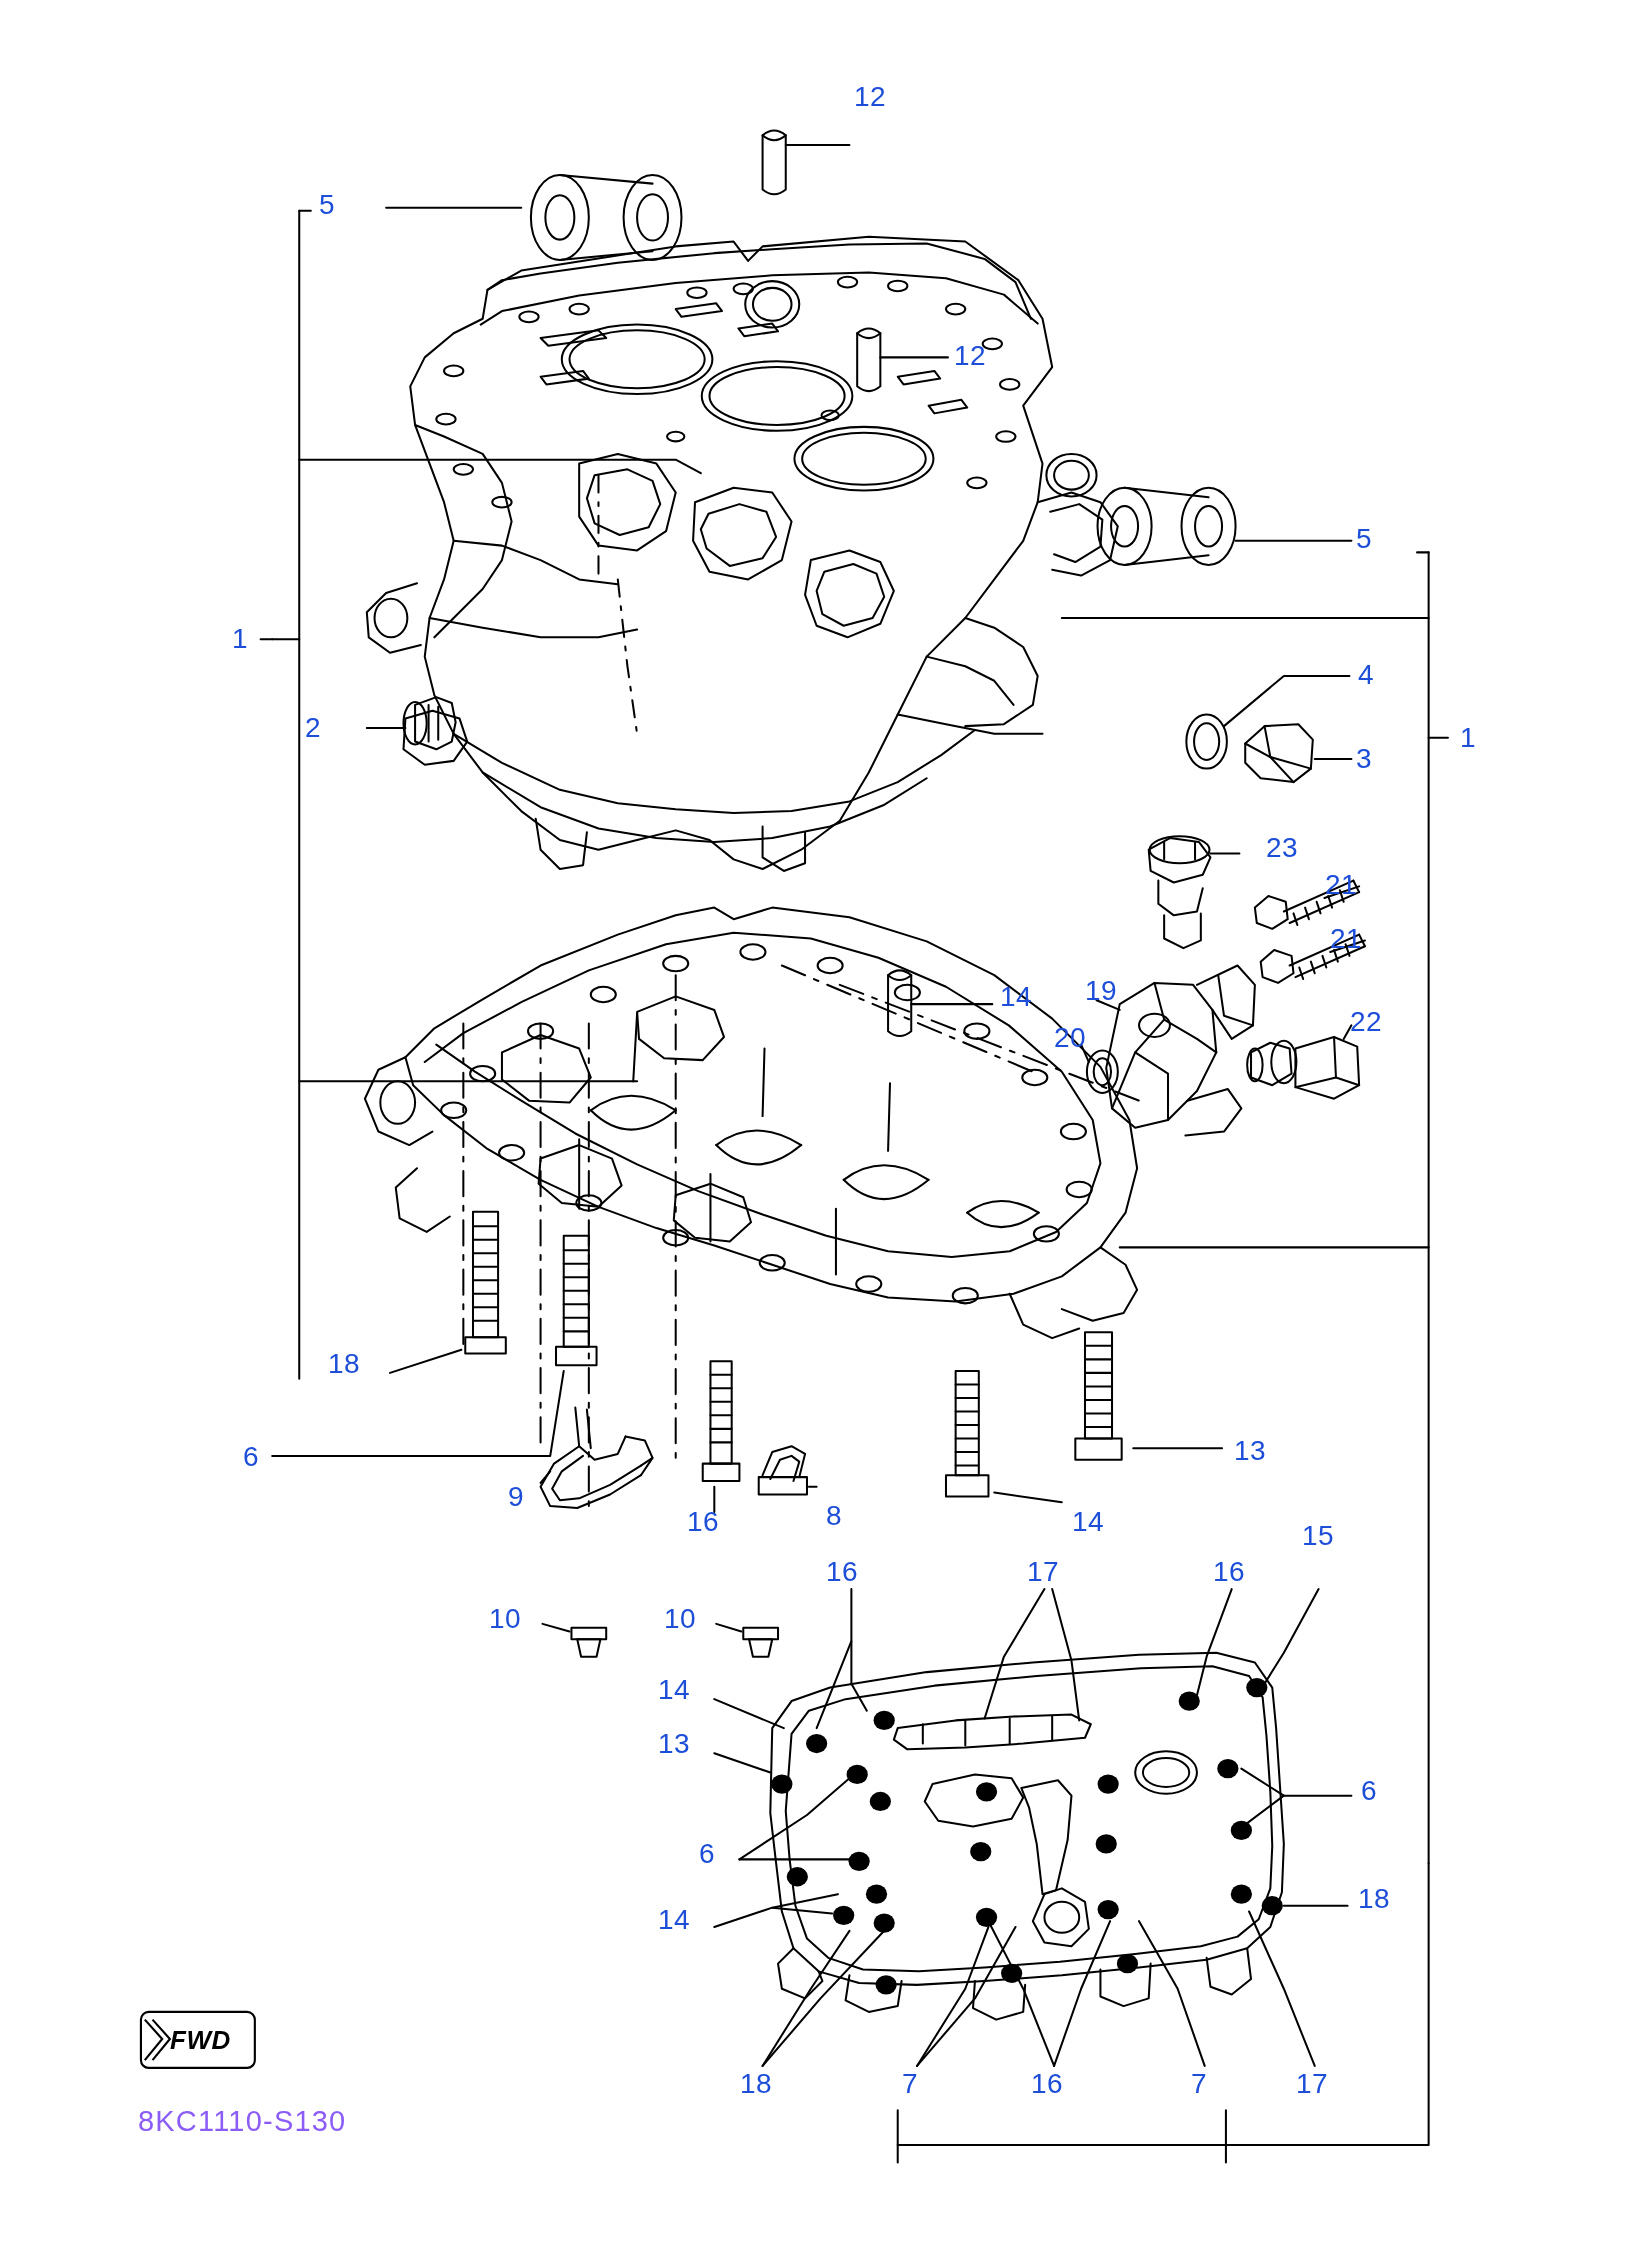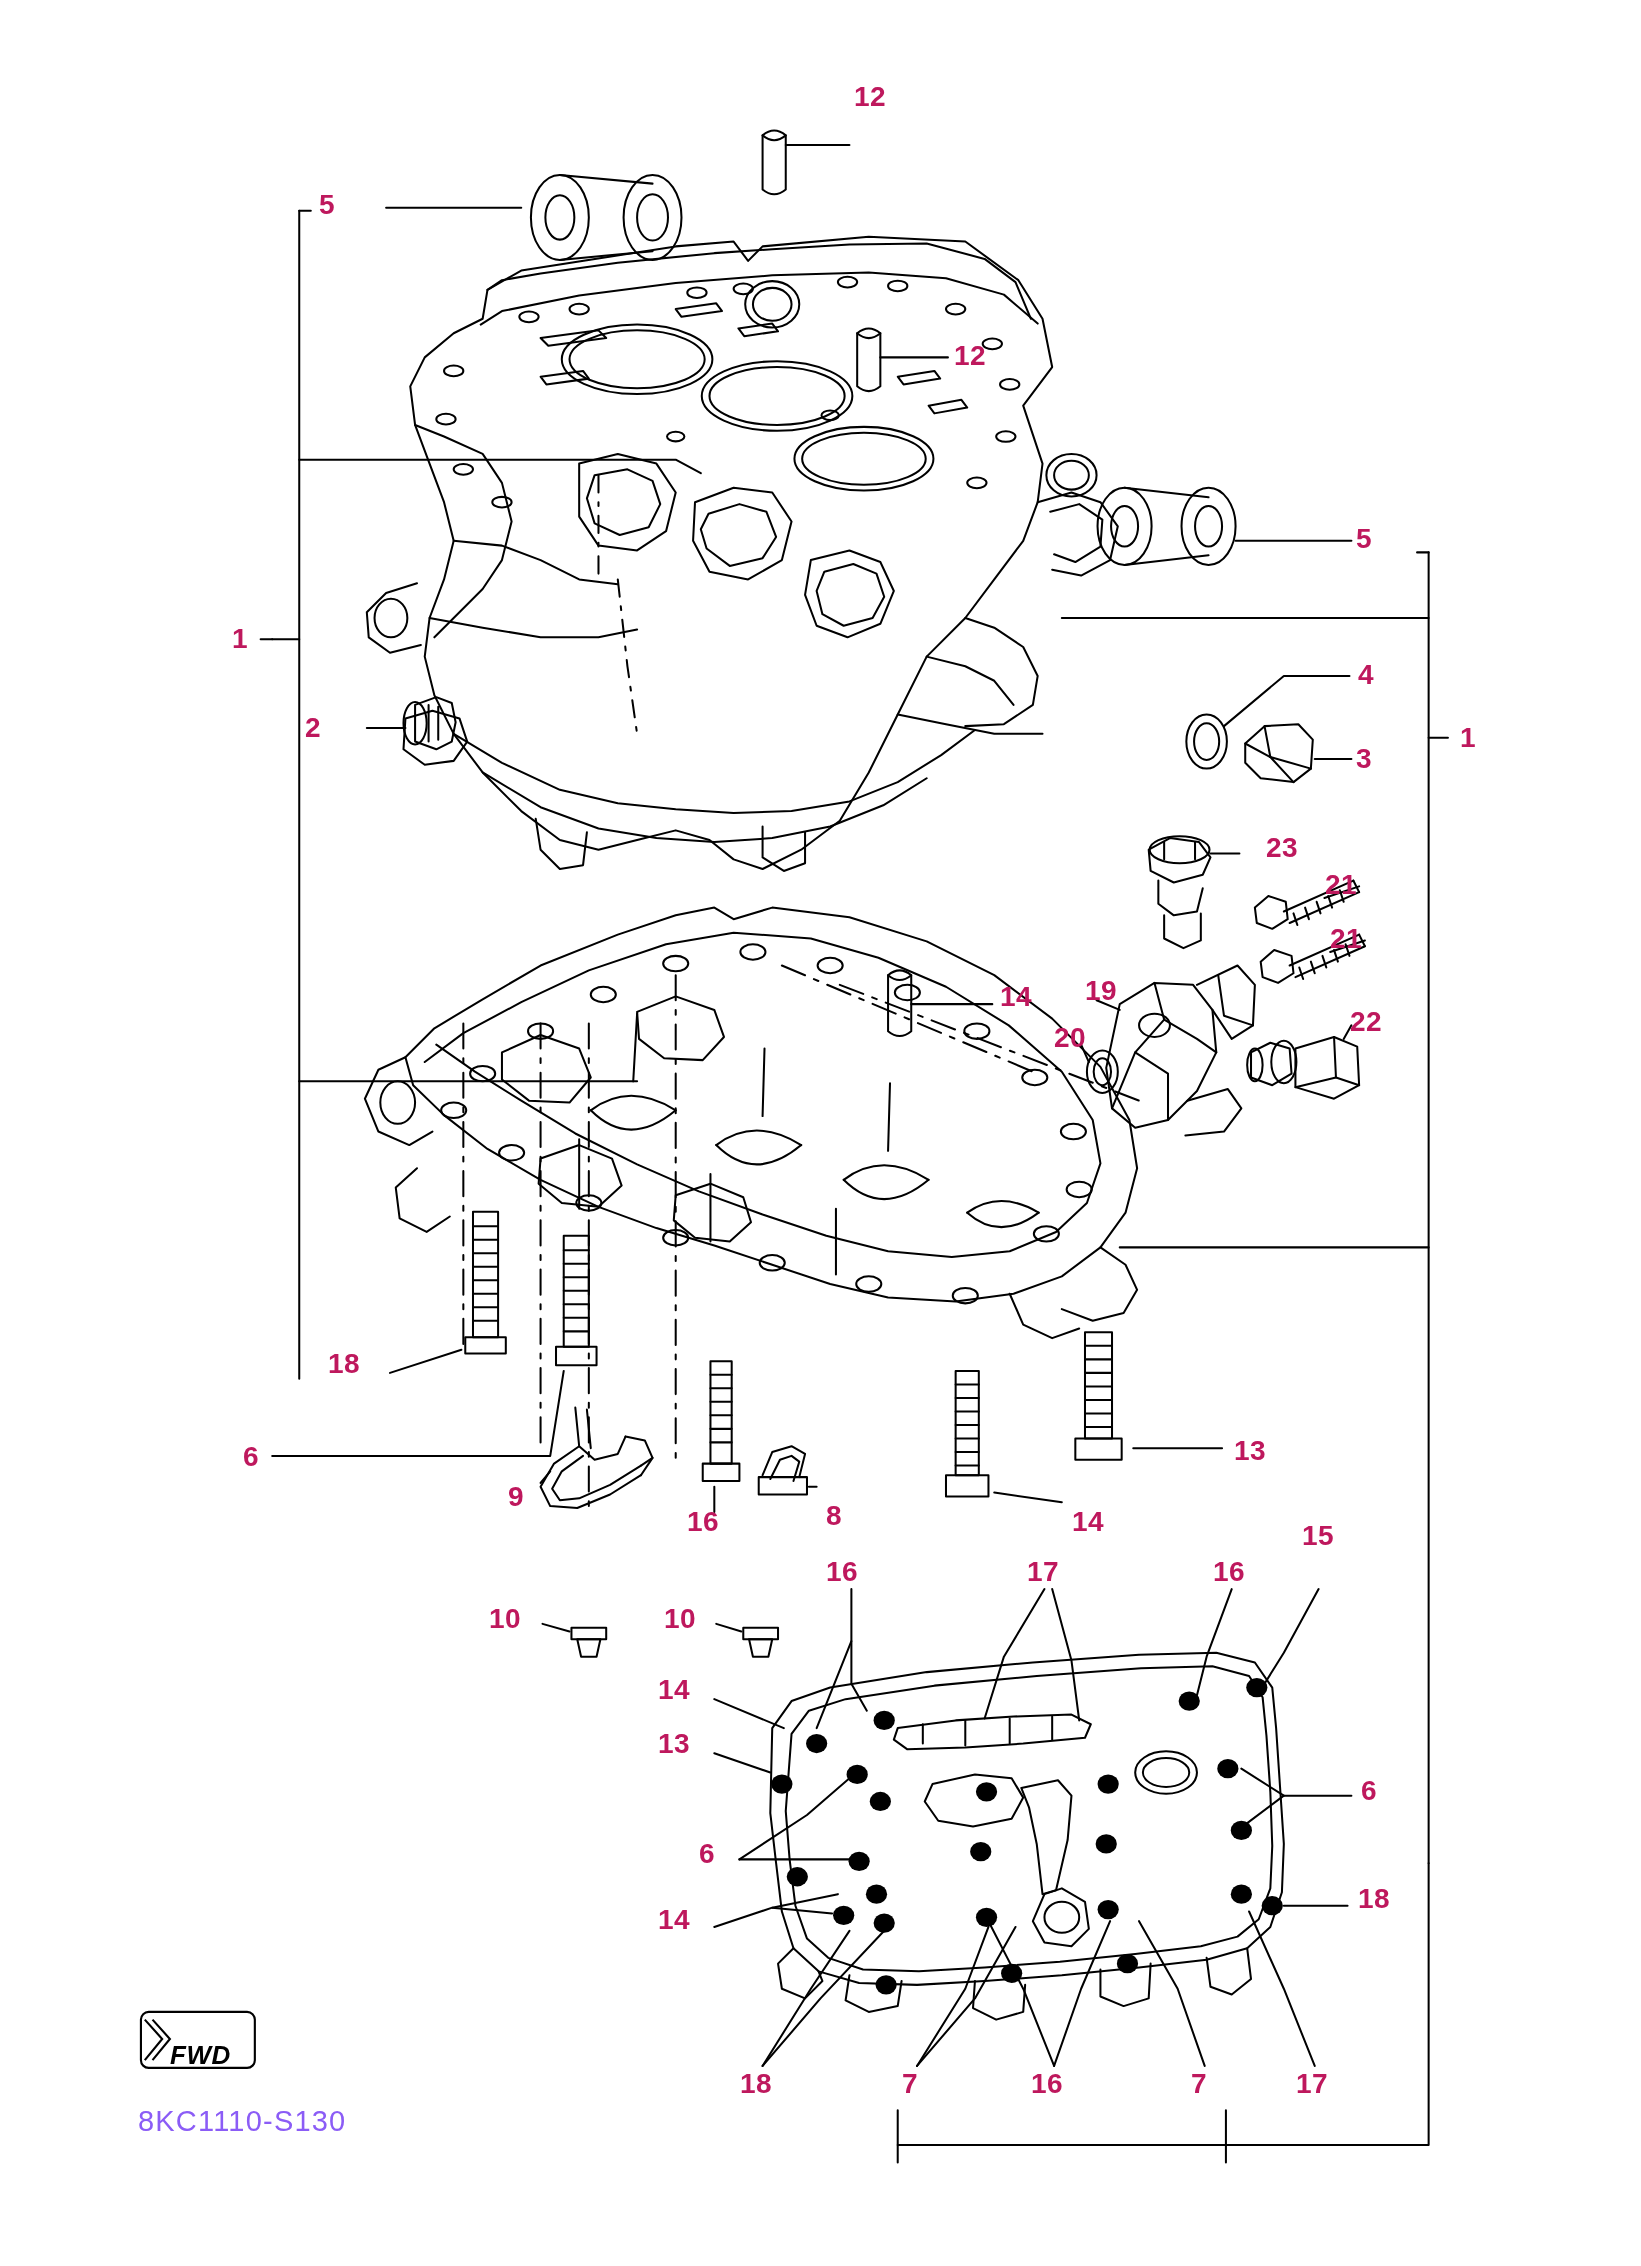--- a/index.html
+++ b/index.html
@@ -22,42 +22,41 @@
   svg.layer {
     position: absolute;
     top: 0;
     left: 0;
     width: 1641px;
     height: 2266px;
   }
   .callout {
     position: absolute;
     font-size: 28px;
-    font-weight: 700;
+    font-weight: 400;
     letter-spacing: 0.5px;
-    color: #be185d;
+    color: #1d4ed8;
     white-space: nowrap;
     font-family: "Liberation Sans", sans-serif;
   }
   .partcode {
     position: absolute;
     left: 138px;
     top: 2105px;
     font-size: 29px;
     letter-spacing: 1.2px;
     color: #8b5cf6;
     font-family: "Liberation Sans", sans-serif;
   }
   .fwd-badge {
     position: absolute;
     left: 141px;
     top: 2010px;
     width: 101px;
     height: 60px;
-    margin-top: 15px;
   }
   .fwd-badge .fwd-text {
     position: absolute;
     left: 29px;
     top: 15.4px;
     font-size: 26px;
     font-weight: bold;
     font-style: italic;
     letter-spacing: 0.5px;
     font-family: "Liberation Sans", sans-serif;

